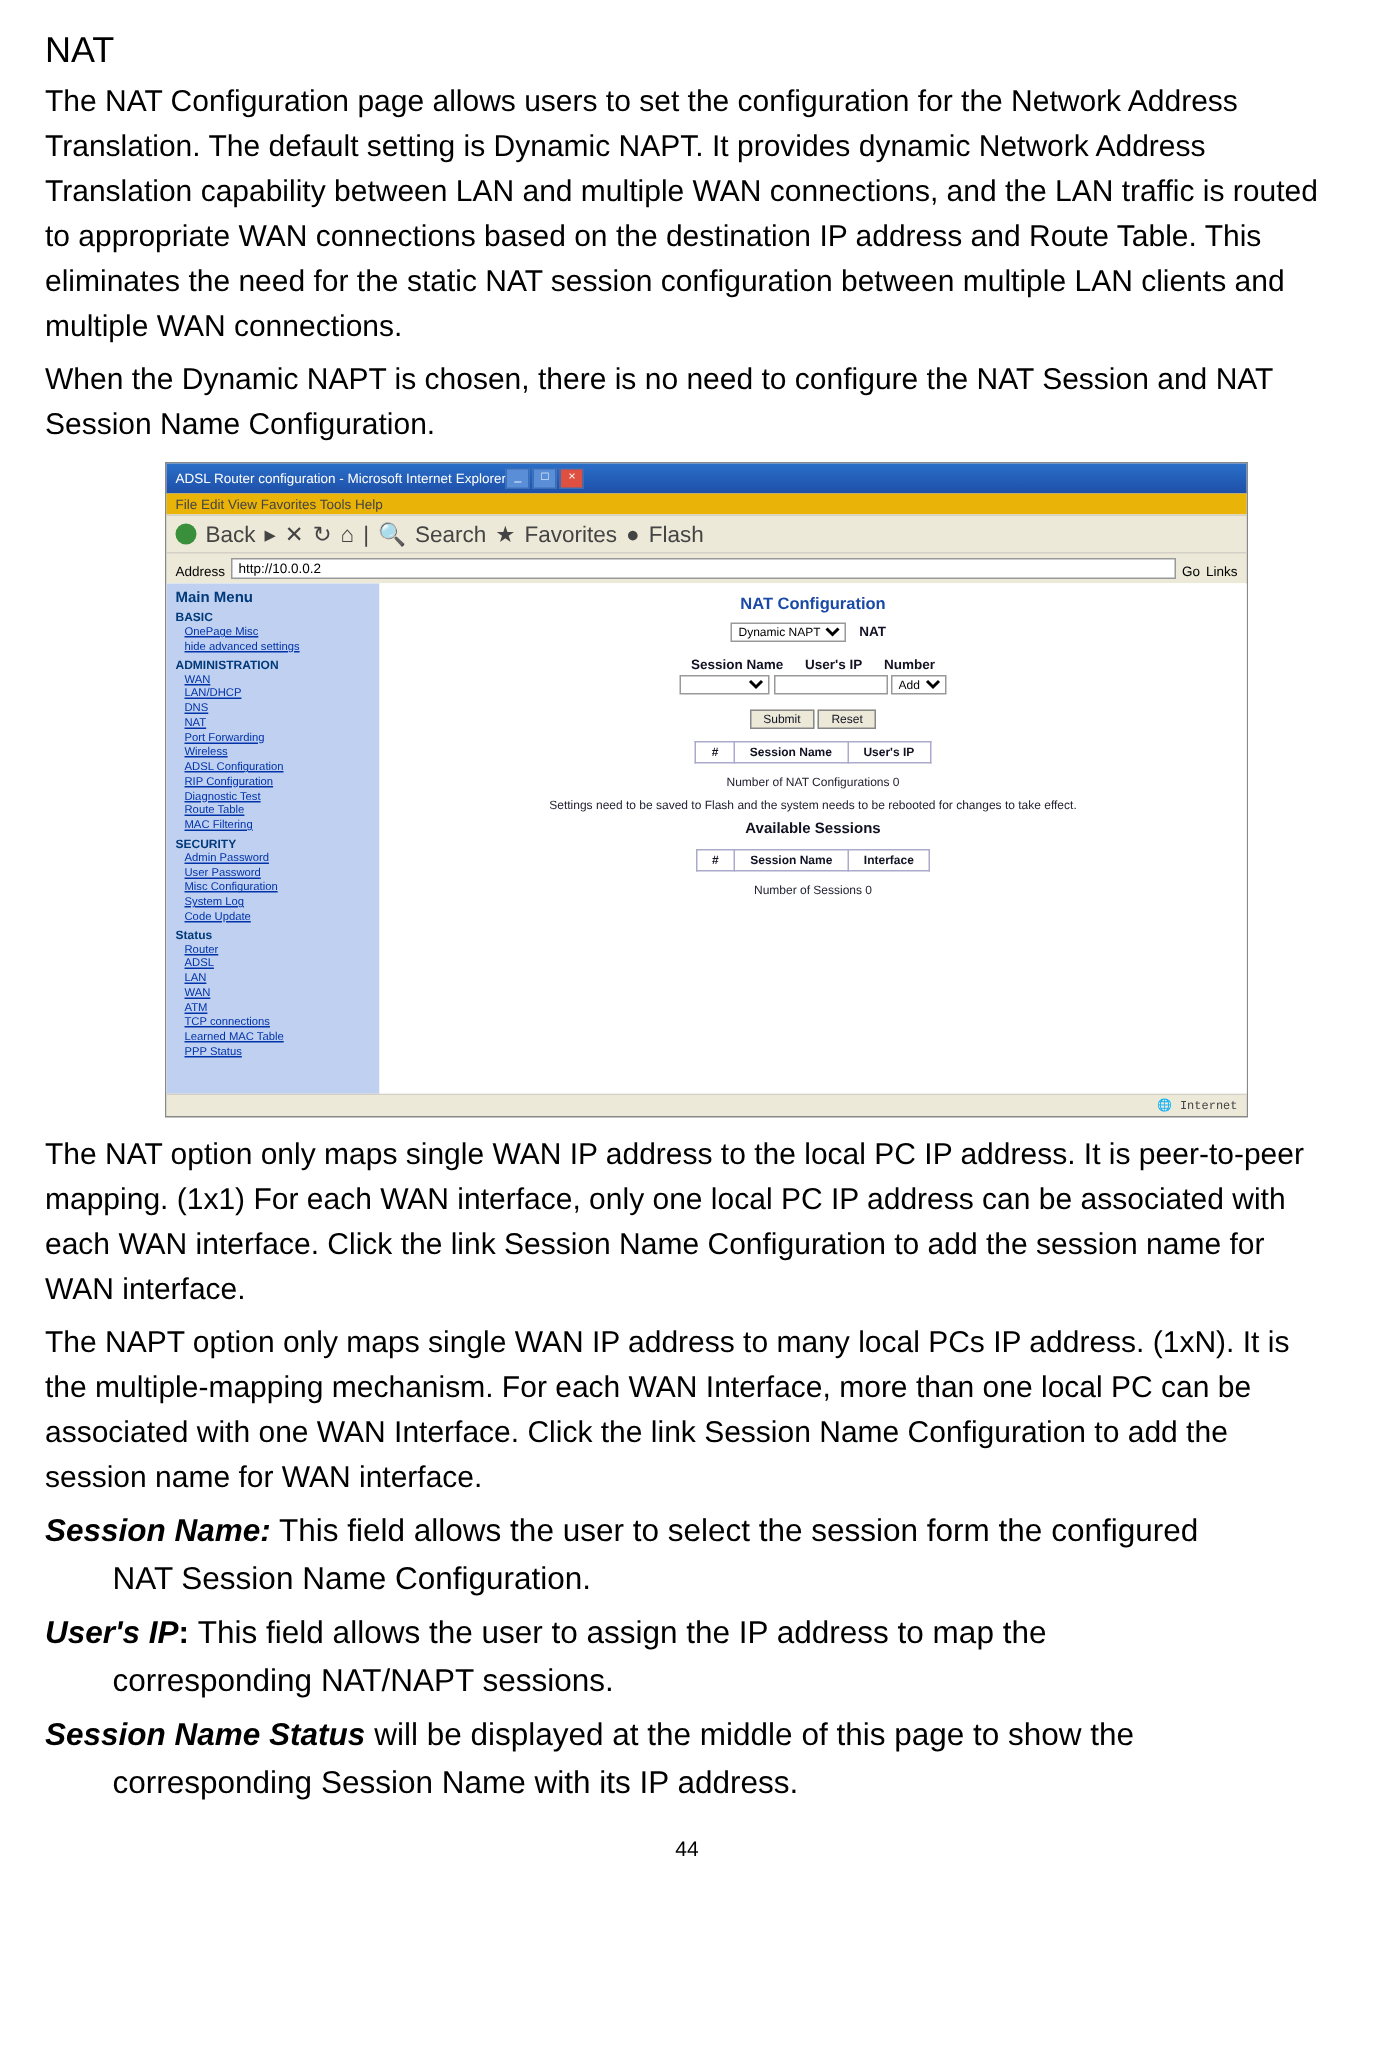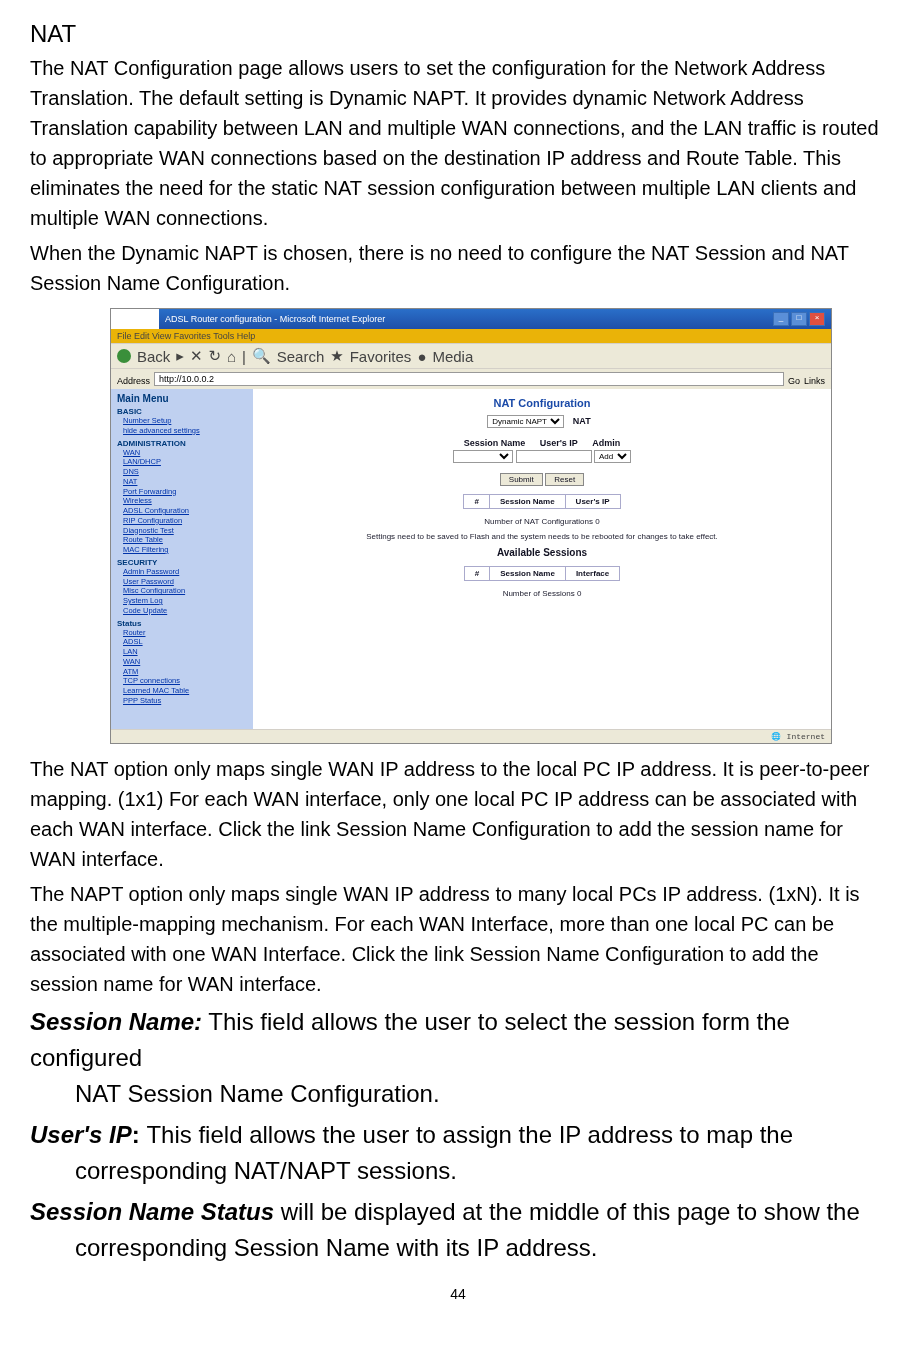--- a/index.html
+++ b/index.html
@@ -24,23 +24,21 @@
       margin: 10px 0 10px 80px;
       width: 720px;
       border: 1px solid #888;
     }
     .titlebar {
       background: linear-gradient(#2a6fc9, #1e4fa8);
       color: #fff;
       font-size: 9px;
       padding: 3px 6px;
       display: flex;
-      justify-content: space-between;
       align-items: center;
-      margin-left: 48px;
     }
     .titlebar-buttons {
       display: flex;
       gap: 2px;
     }
     .tbtn {
       width: 14px;
       height: 12px;
       background: #5a8fd8;
       border: 1px solid #3a6fb8;
@@ -173,21 +171,21 @@
     .statusbar {
       background: #ece9d8;
       border-top: 1px solid #d4d0c8;
       font-size: 8px;
       padding: 2px 6px;
       text-align: right;
       color: #444;
       font-family: Liberation Mono, monospace;
     }
     .def-para {
-      font-size: 24px;
+      font-size: 21px;
       line-height: 1.5;
       margin: 0 0 5px 0;
     }
     .def-para .term {
       font-weight: bold;
       font-style: italic;
     }
     .indent {
       padding-left: 45px;
       display: block;
@@ -222,33 +220,33 @@
     <span>▸</span>
     <span>✕</span>
     <span>↻</span>
     <span>⌂</span>
     <span>|</span>
     <span>🔍</span>
     <span>Search</span>
     <span>★</span>
     <span>Favorites</span>
     <span>●</span>
-    <span>Media</span>
+    <span>Flash</span>
   </div>
   <div class="addrbar">
     <span>Address</span>
     <span class="addr-input">http://10.0.0.2</span>
     <span>Go</span>
     <span>Links</span>
   </div>
   <div class="browser-body">
     <div class="sidebar">
       <div class="title">Main Menu</div>
       <div class="section-hdr">BASIC</div>
-      <a>Number Setup</a>
+      <a>OnePage Misc</a>
       <a>hide advanced settings</a>
       <div class="section-hdr">ADMINISTRATION</div>
       <a>WAN</a>
       <a>LAN/DHCP</a>
       <a>DNS</a>
       <a>NAT</a>
       <a>Port Forwarding</a>
       <a>Wireless</a>
       <a>ADSL Configuration</a>
       <a>RIP Configuration</a>
@@ -273,21 +271,21 @@
     </div>
     <div class="content">
       <div class="npt-title">NAT Configuration</div>
       <div>
         <select><option>Dynamic NAPT</option></select>
         <span class="lbl">NAT</span>
       </div>
       <div style="margin-top:10px;">
         <span class="lbl">Session Name</span>
         <span class="lbl">User's IP</span>
-        <span class="lbl">Admin</span>
+        <span class="lbl">Number</span>
       </div>
       <div style="margin-top:2px;">
         <select style="width:60px;"><option></option></select>
         <input type="text" style="width: 70px;">
         <select><option>Add</option></select>
       </div>
       <div style="margin-top:10px;">
         <span class="btn">Submit</span>
         <span class="btn">Reset</span>
       </div>

